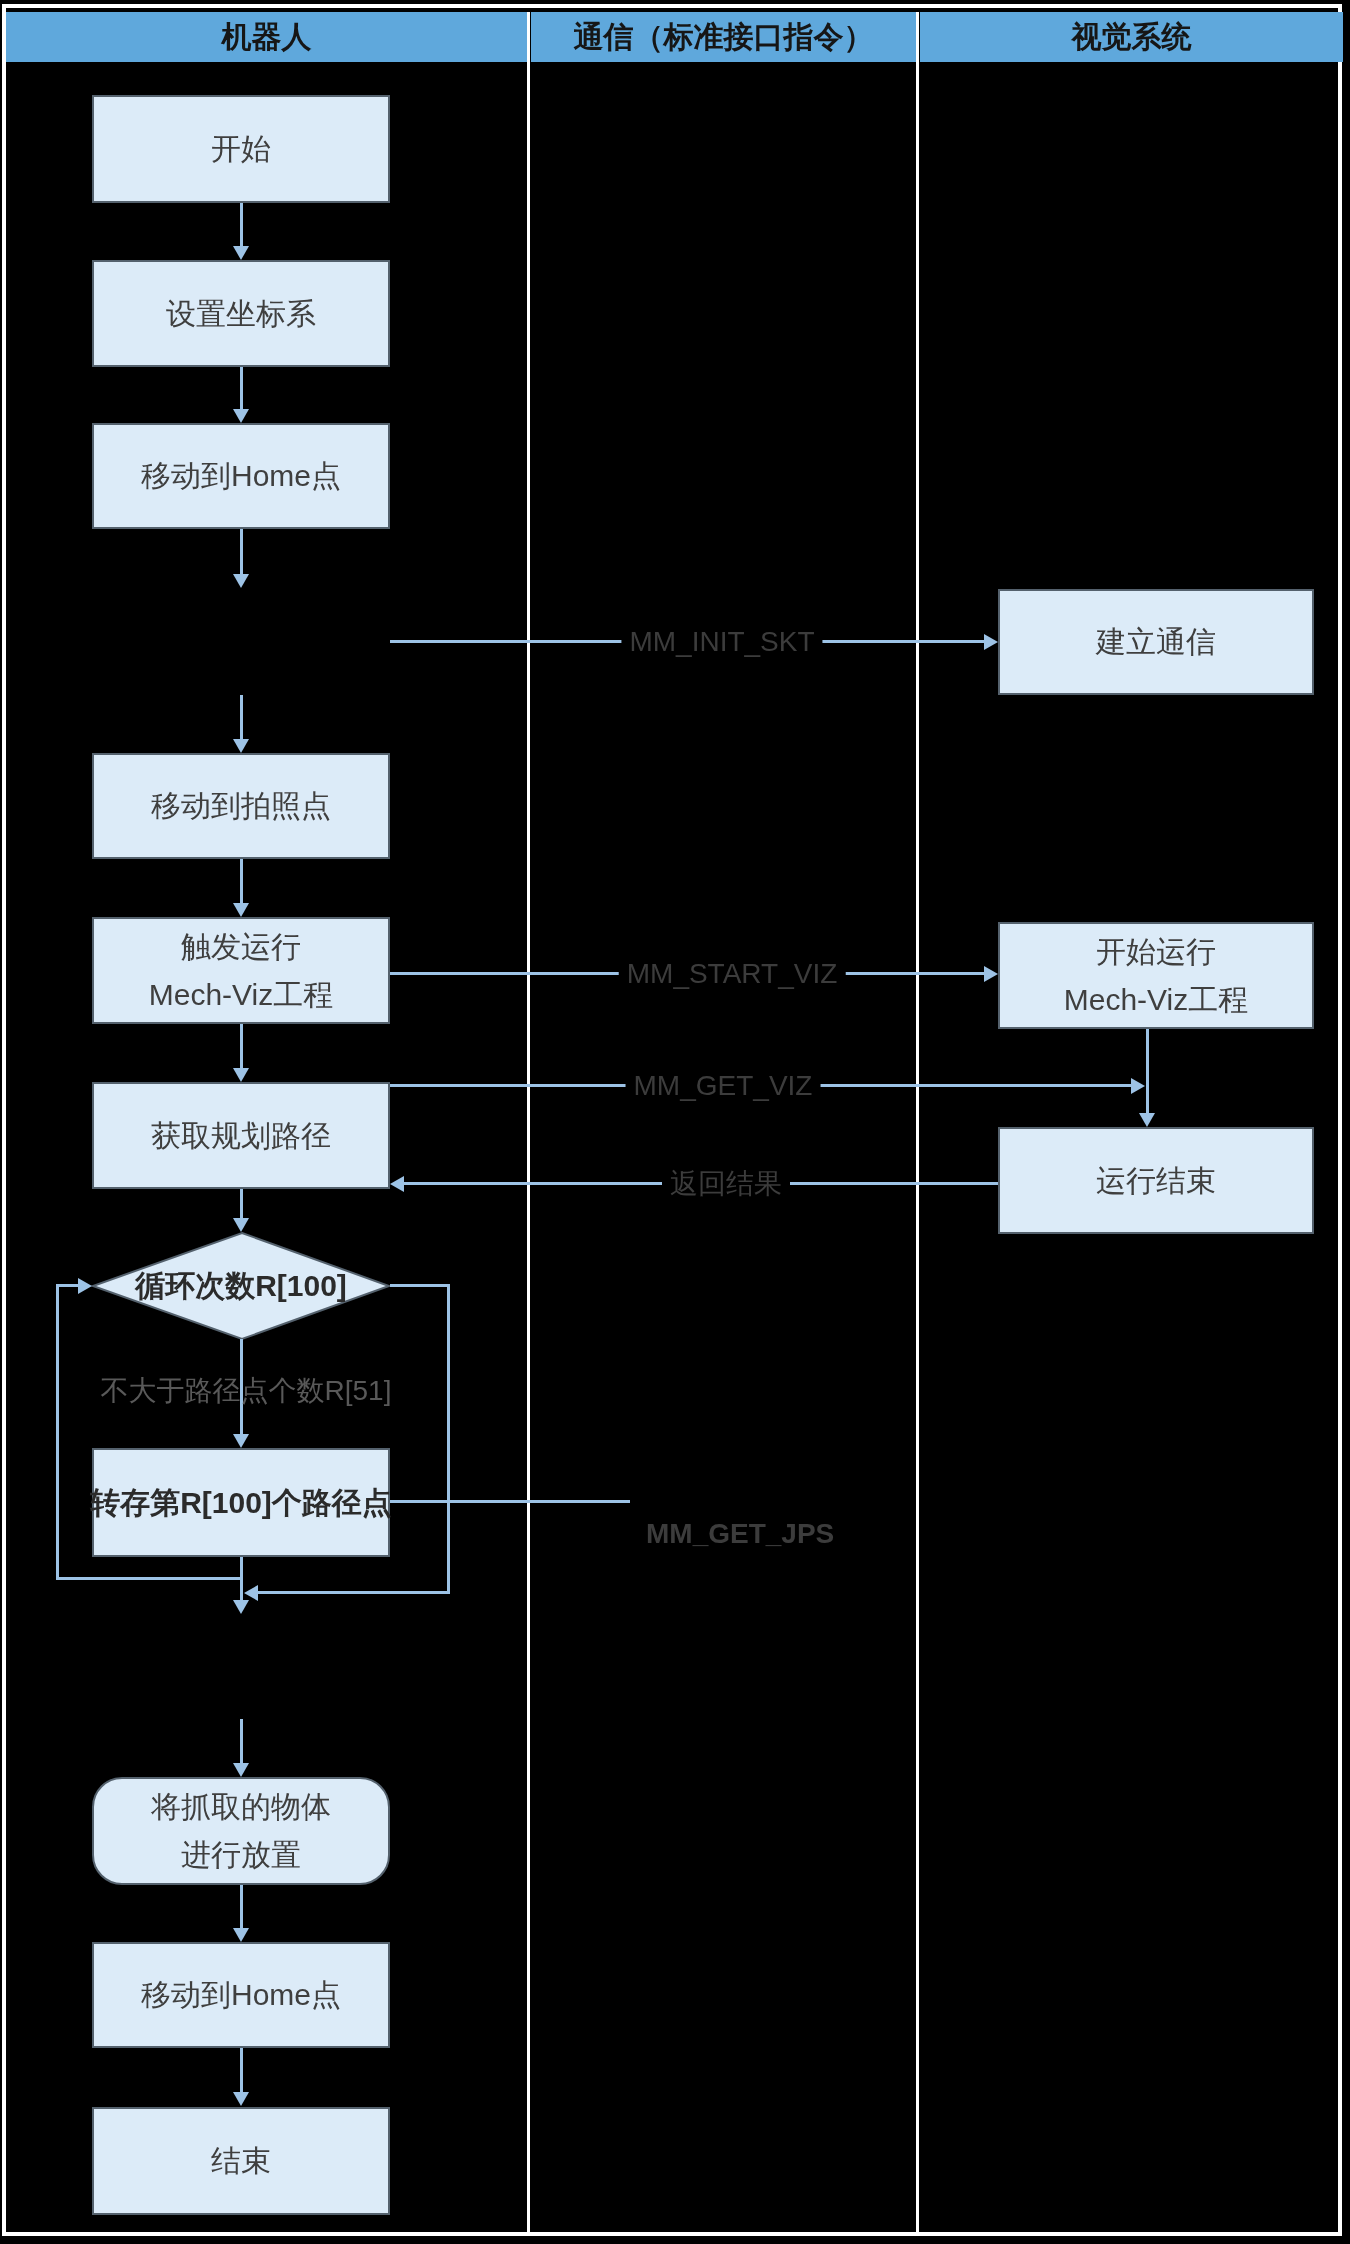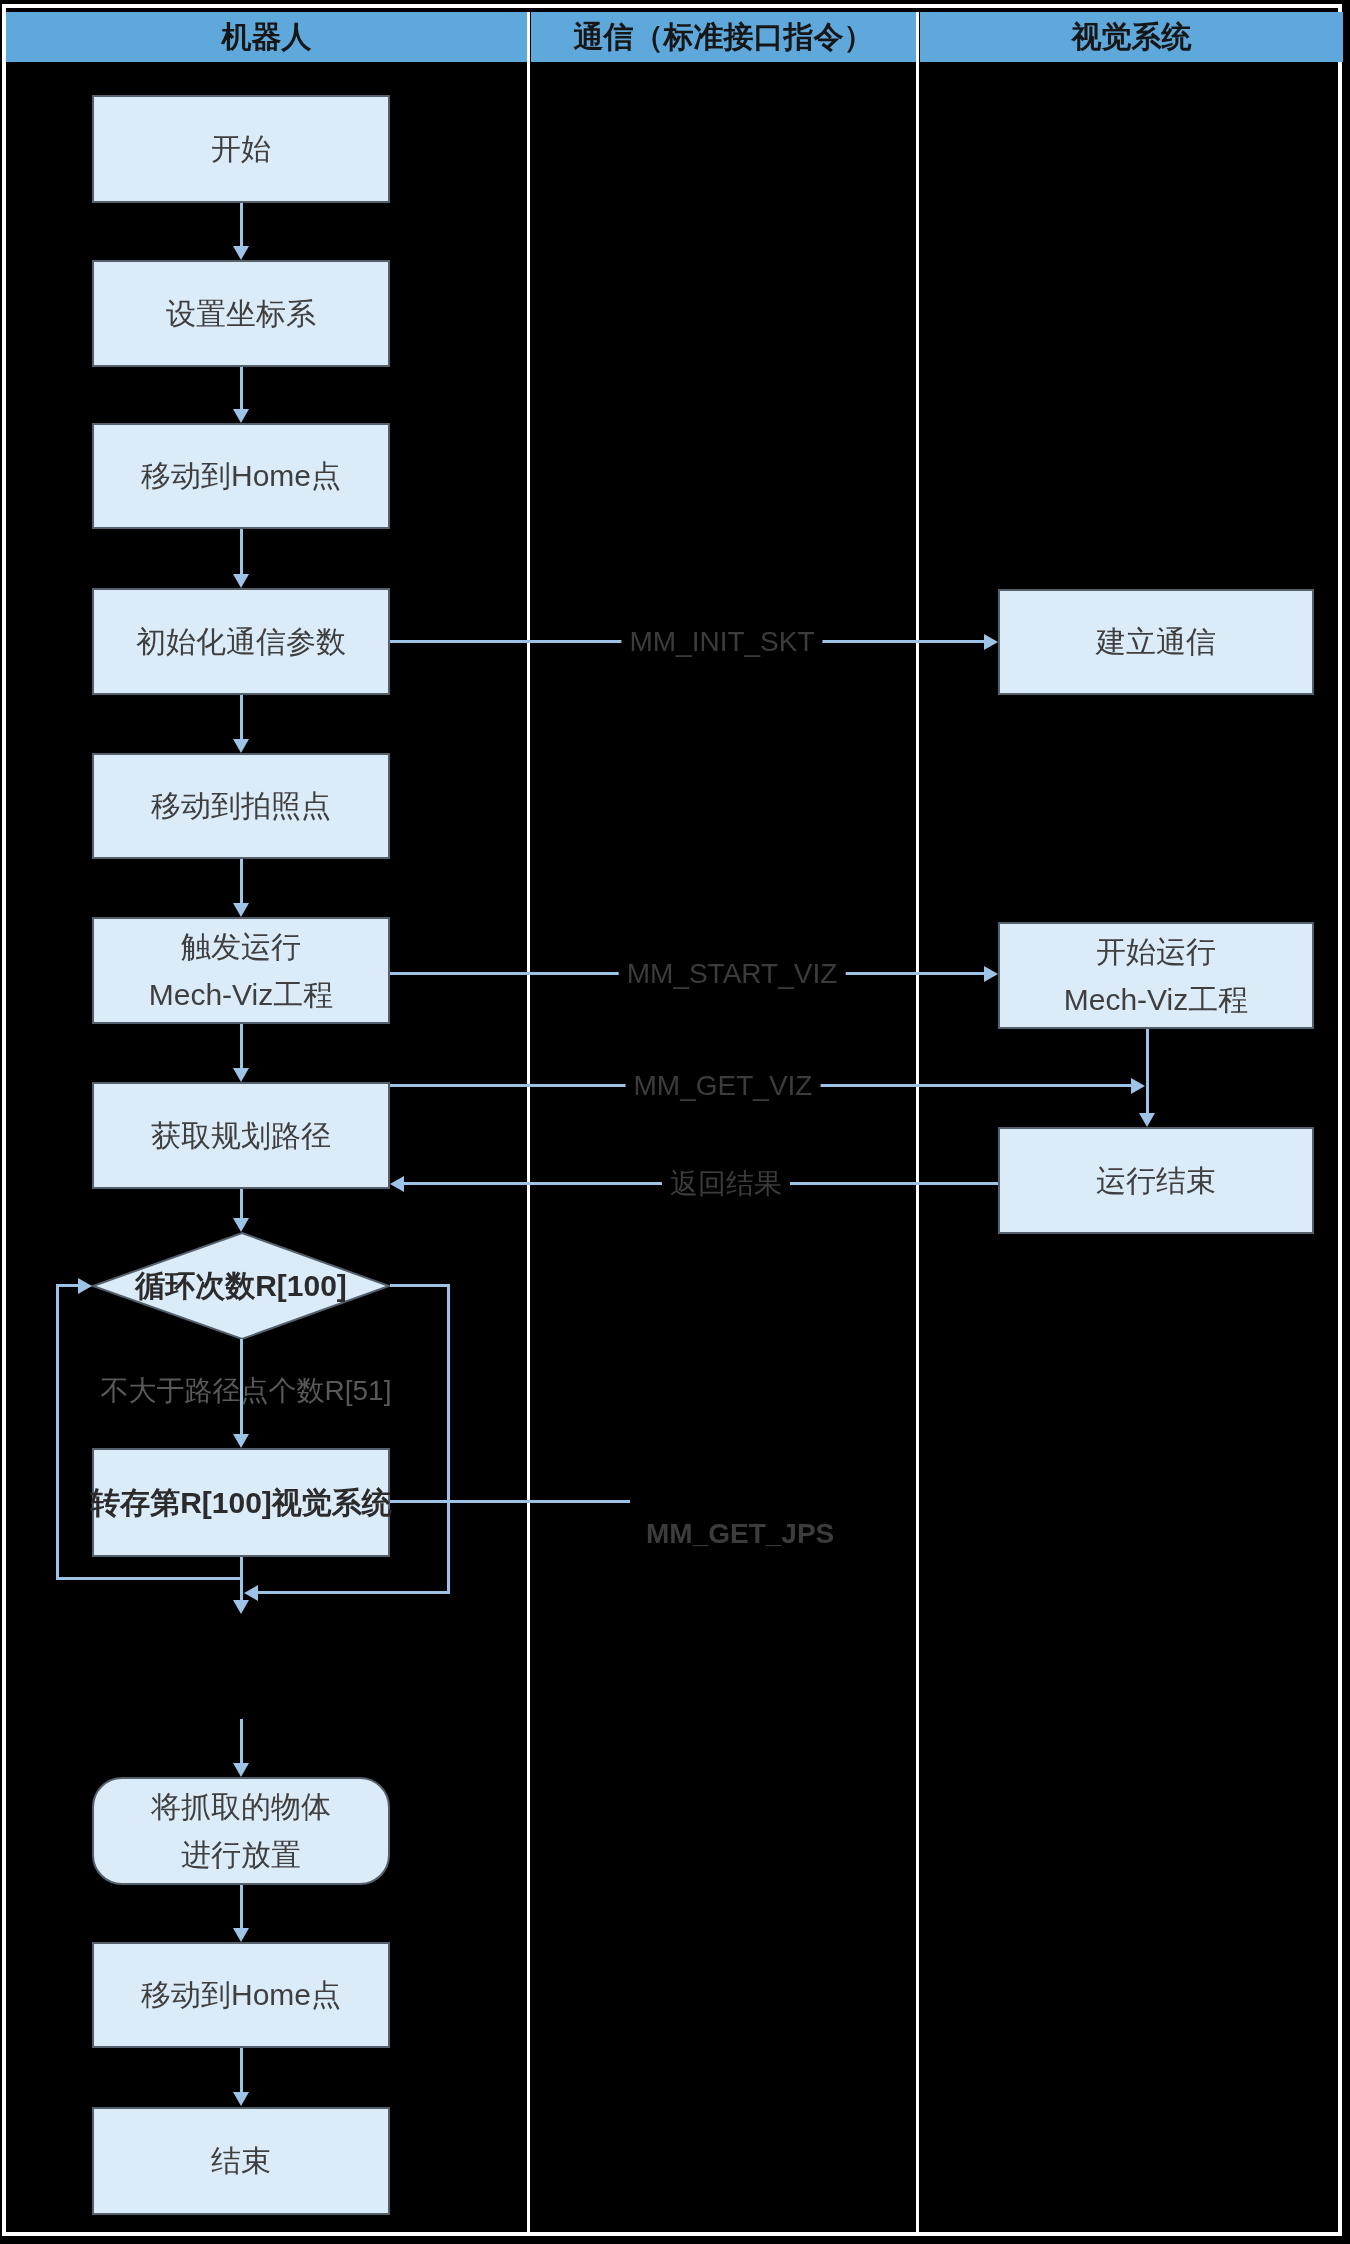--- a/index.html
+++ b/index.html
@@ -59,41 +59,38 @@
 
   <div class="node" style="top:95px;height:108px;">
     <span>开始</span>
   </div>
   <div class="node" style="top:260px;height:107px;">
     <span>设置坐标系</span>
   </div>
   <div class="node" style="top:423px;height:106px;">
     <span>移动到Home点</span>
   </div>
-  <div class="node" style="top:588px;height:107px;">
-    <span>初始化通信参数</span>
-  </div>
   <div class="node" style="top:753px;height:106px;">
     <span>移动到拍照点</span>
   </div>
   <div class="node" style="top:917px;height:107px;">
     <span>触发运行</span>
     <span>Mech-Viz工程</span>
   </div>
   <div class="node" style="top:1082px;height:107px;">
     <span>获取规划路径</span>
   </div>
 
   <svg style="position:absolute;left:90px;top:1230px;" width="302" height="112">
     <polygon points="152,3 299,56 152,109 3,56" fill="#DCEBF8" stroke="#54616D" stroke-width="2"></polygon>
   </svg>
   <div class="diamond-label">循环次数R[100]</div>
 
   <div class="node boldtxt" style="top:1448px;height:109px;">
-    <span>转存第R[100]视觉系统</span>
+    <span>转存第R[100]个路径点</span>
   </div>
   <div class="node" style="top:1777px;height:108px;border-radius:30px;">
     <span>将抓取的物体</span>
     <span>进行放置</span>
   </div>
   <div class="node" style="top:1942px;height:106px;">
     <span>移动到Home点</span>
   </div>
   <div class="node" style="top:2107px;height:108px;">
     <span>结束</span>

